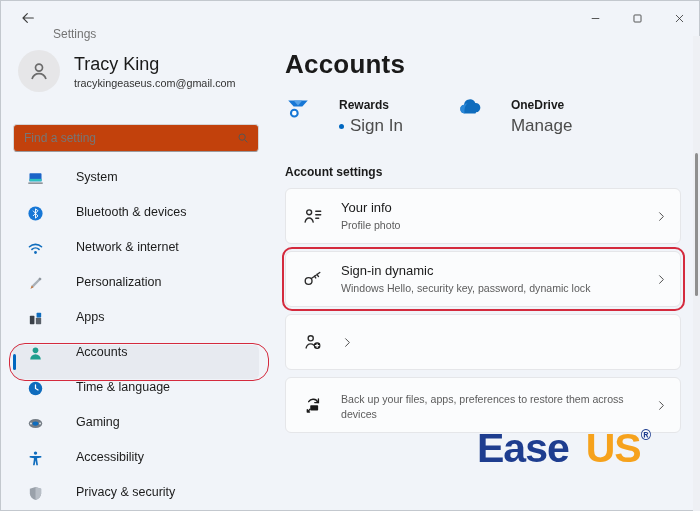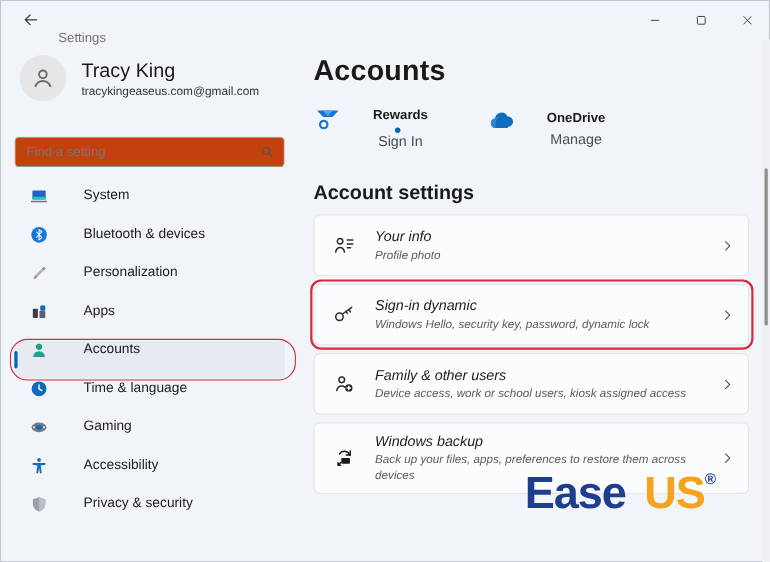--- a/index.html
+++ b/index.html
@@ -48,28 +48,28 @@
   .nav-item.annotated .ring{display:block;position:absolute;left:-4px;right:-10px;top:-2px;bottom:-2px;
     border:1.6px solid var(--annotation);border-radius:16px;pointer-events:none;}
 
   
   .main{position:absolute;left:285px;top:36px;right:0;bottom:0;}
   .page-title{font-size:26px;font-weight:700;margin:13px 0 0;letter-spacing:.2px;}
   .promos{display:flex;gap:54px;margin-top:15px;align-items:center;}
   .promo{display:flex;align-items:flex-start;gap:28px;}
   .promo-icon{width:26px;height:26px;flex-shrink:0;}
   .promo-label{font-size:12px;font-weight:700;}
-  .promo-sub{display:flex;align-items:center;margin-top:3px;font-size:13px;color:#4c4c4c;cursor:pointer;flex-direction:column;}
+  .promo-sub{display:flex;align-items:center;margin-top:3px;font-size:17px;color:#4c4c4c;cursor:pointer;}
   .dot{width:5px;height:5px;border-radius:50%;background:var(--accent);margin-right:6px;}
-  .section-header{font-size:18px;font-weight:700;margin-top:29px;}
+  .section-header{font-size:12px;font-weight:700;margin-top:29px;}
 
   .cards{margin-top:9px;width:396px;}
   .card{position:relative;display:flex;align-items:center;gap:17px;box-sizing:border-box;
     background:#fbfcfd;border:1px solid #e5e6e9;border-radius:6px;margin-bottom:7px;
-    padding:8px 12px 8px 16px;min-height:56px;cursor:pointer;font-style:italic;}
+    padding:8px 12px 8px 16px;min-height:56px;cursor:pointer;}
   .card-icon{width:22px;height:22px;flex-shrink:0;}
   .card-text{flex:1;min-width:0;}
   .card-title{font-size:13px;color:#1b1b1b;}
   .card-sub{font-size:10.6px;color:#5c5c5c;margin-top:3px;line-height:1.35;}
   .chev{width:13px;height:13px;flex-shrink:0;}
   .card.annotated .ring{display:block;position:absolute;left:-4px;right:-5px;top:-5px;bottom:-5px;
     border:2.6px solid var(--annotation);border-radius:10px;pointer-events:none;z-index:3;}
 
   
   .scroll-track{position:absolute;right:0;top:36px;bottom:0;width:7px;background:#eef0f4;}
@@ -156,20 +156,31 @@
           <svg viewBox="0 0 24 24">
             <circle cx="12" cy="12" r="10" fill="#1777d6"></circle>
             <path d="M8.5 8l7 7.5L12 18.5v-13L15.5 8l-7 7.5" stroke="#fff" stroke-width="1.3" fill="none" stroke-linejoin="round"></path>
           </svg>
         </span>
     <span class="nav-label">Bluetooth &amp; devices</span>
 
   </div>
       <div class="nav-item">
     <span class="nav-icon">
+          <svg viewBox="0 0 24 24" fill="none" stroke="#0f6cbd" stroke-width="2.3" stroke-linecap="round">
+            <path d="M3.5 9.5a12.5 12.5 0 0 1 17 0"></path>
+            <path d="M7 13.2a7.4 7.4 0 0 1 10 0"></path>
+            <circle cx="12" cy="17.6" r="2" fill="#0f6cbd" stroke="none"></circle>
+          </svg>
+        </span>
+    <span class="nav-label">Network &amp; internet</span>
+
+  </div>
+      <div class="nav-item">
+    <span class="nav-icon">
           <svg viewBox="0 0 24 24">
             <path d="M5 19.5l1.8-4.6L18.2 3.5l2.3 2.3L9.1 17.2z" fill="#a9b0b8"></path>
             <path d="M5 19.5l1.8-4.6 2.3 2.3z" fill="#c8793c"></path>
             <path d="M18.2 3.5l2.3 2.3-2.1 2.1-2.3-2.3z" fill="#8d949c"></path>
           </svg>
         </span>
     <span class="nav-label">Personalization</span>
 
   </div>
       <div class="nav-item">
@@ -314,42 +325,37 @@
   </div>
       <div class="card">
     <span class="card-icon">
           <svg viewBox="0 0 24 24" fill="none" stroke="#2b2b2b" stroke-width="1.5" stroke-linecap="round">
             <circle cx="9.5" cy="8" r="2.8"></circle>
             <path d="M4.5 18.5c.6-2.8 2.6-4.5 5-4.5 1.2 0 2.3.4 3.2 1.2"></path>
             <circle cx="16.5" cy="16" r="3.6" fill="#1b1b1b" stroke="none"></circle>
             <path d="M16.5 14.2v3.6M14.7 16h3.6" stroke="#fff" stroke-width="1.4"></path>
           </svg>
         </span>
-    <span class="card-text">
-      <div class="card-title">Family &amp; other users</div>
-      <div class="card-sub">Device access, work or school users, kiosk assigned access</div>
-    </span>
     <span class="chev">
           <svg viewBox="0 0 24 24" fill="none" stroke="#4a4a4a" stroke-width="1.8" stroke-linecap="round" stroke-linejoin="round">
             <path d="M8.5 5l7 7-7 7"></path>
           </svg>
         </span>
 
   </div>
       <div class="card">
     <span class="card-icon">
           <svg viewBox="0 0 24 24" fill="none" stroke="#1b1b1b" stroke-width="1.5" stroke-linecap="round">
             <path d="M7.3 8.4a5.6 5.6 0 0 1 10 1"></path>
             <path d="M17.9 5.4v4h-4"></path>
             <rect x="9" y="12.4" width="8.6" height="5.6" rx="0.8" fill="#1b1b1b" stroke="none"></rect>
             <path d="M5.8 19.6l2.9-2.9M5.8 19.6v-2.4M5.8 19.6h2.4"></path>
           </svg>
         </span>
     <span class="card-text">
-      <div class="card-title">Windows backup</div>
       <div class="card-sub">Back up your files, apps, preferences to restore them across devices</div>
     </span>
     <span class="chev">
           <svg viewBox="0 0 24 24" fill="none" stroke="#4a4a4a" stroke-width="1.8" stroke-linecap="round" stroke-linejoin="round">
             <path d="M8.5 5l7 7-7 7"></path>
           </svg>
         </span>
 
   </div>
     </div>

